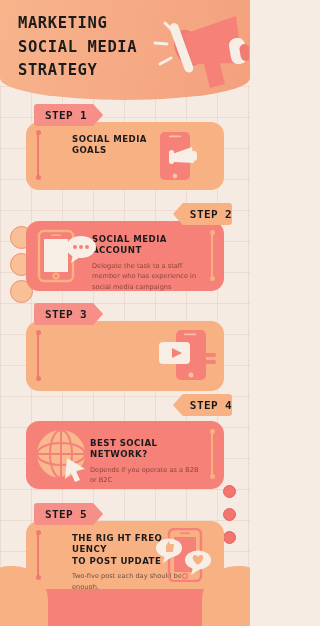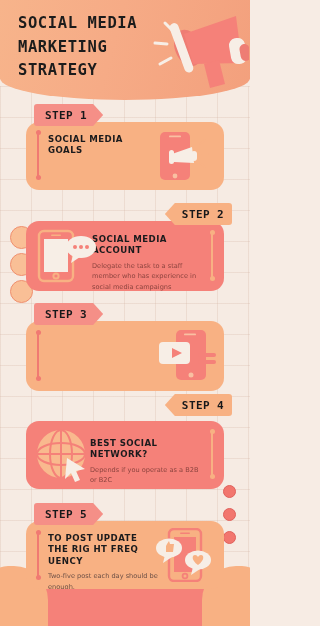--- a/index.html
+++ b/index.html
@@ -49,21 +49,21 @@
     font-weight:bold;font-size:11px;letter-spacing:.4px;color:#18181a;
     display:flex;align-items:center;z-index:6;
   }
   .badge-right{ 
     padding:0 16px 0 11px;
     background:#f58f87;
     border-radius:3px;
     clip-path:polygon(0 0, calc(100% - 10px) 0, 100% 50%, calc(100% - 10px) 100%, 0 100%);
   }
   .badge-left{ 
-    padding:0 8px 0 17px;
+    padding:0 0 0 17px;
     background:#f8b183;
     border-radius:3px;
     clip-path:polygon(10px 0, 100% 0, 100% 100%, 10px 100%, 0 50%);
   }
 
   
   .card{position:absolute;border-radius:13px;z-index:4;overflow:hidden;}
   .card-orange{background:#f8b183;}
   .card-pink{background:#f58179;}
 
@@ -75,42 +75,42 @@
   .c-title{
     font-family:"DejaVu Sans", sans-serif;
     font-weight:bold;font-size:8.6px;letter-spacing:.45px;
     color:#1b1b1d;line-height:1.32;text-transform:uppercase;
   }
   .c-body{
     font-family:"DejaVu Sans", sans-serif;
     font-size:6.6px;line-height:1.62;color:#6d5046;margin-top:4px;
   }
   .card-pink .c-body{color:#8d443f;}
-  .txt-l{text-align:left;}
+  .txt-l{text-align:left;margin-left:24px;}
   .txt-r{text-align:left;}
 
   
   .bottom-band{
     position:absolute;left:0;bottom:0;width:250px;height:42px;background:#f58179;
   }
   .blob{position:absolute;bottom:0;width:62px;height:60px;background:#f8b183;}
   .blob-l{left:-14px;border-top-right-radius:34px;border-top-left-radius:22px;}
   .blob-r{right:-14px;border-top-left-radius:34px;border-top-right-radius:22px;}
 </style>
 </head>
 <body>
 
 <div class="page">
 
   <div class="grid"></div>
 
   <div class="header">
     <div class="title">
+      <div>MARKETING</div>
       <div>SOCIAL MEDIA</div>
-      <div>MARKETING</div>
       <div>STRATEGY</div>
     </div>
     <svg class="megaphone" viewBox="0 0 108 84">
       <ellipse cx="47" cy="40" rx="13" ry="19" fill="#ee7d74" transform="rotate(-22 47 40)"></ellipse>
       <path d="M43 26 L95 8 L101 55 L52 56 Z" fill="#f58179"></path>
       <rect x="36" y="14" width="9" height="52" rx="4.5" fill="#f7eee6" transform="rotate(-20 40 40)"></rect>
       <rect x="89" y="30" width="16" height="26" rx="7" fill="#f7eee6" transform="rotate(-10 97 43)"></rect>
       <rect x="99" y="36" width="10" height="17" rx="5" fill="#ee7d74" transform="rotate(-10 104 44)"></rect>
       <path d="M63 56 L78 52 L84 76 L69 80 Z" fill="#f58179"></path>
       <g stroke="#f7eee6" stroke-width="3" stroke-linecap="round">
@@ -213,22 +213,22 @@
     </svg>
   </div>
 
   <div class="badge badge-right" style="left:34px;top:503px">STEP 5</div>
   <div class="card card-orange" style="left:26px;top:521px;width:198px;height:68px">
     <div class="accent acc-pink" style="left:11px;top:12px;height:45px"></div>
     <div class="dot acc-pink" style="left:9.5px;top:9px"></div>
     <div class="dot acc-pink" style="left:9.5px;top:54px"></div>
     <div style="position:absolute;left:22px;top:12px;width:118px" class="txt-l">
       <div class="c-title">
+        <div>THE RIG HT FREQ UENCY</div>
         <div>TO POST UPDATE</div>
-        <div>THE RIG HT FREQ UENCY</div>
       </div>
       <div class="c-body">Two-five post each day should be enough.</div>
     </div>
     <svg style="position:absolute;right:9px;top:7px" width="60" height="54" viewBox="0 0 60 54">
       <rect x="14" y="1" width="32" height="52" rx="5" fill="none" stroke="#f58179" stroke-width="2.4"></rect>
       <rect x="19" y="9" width="22" height="35" fill="#f58179"></rect>
       <rect x="25" y="4.5" width="10" height="1.6" rx=".8" fill="#f58179"></rect>
       <circle cx="30" cy="48" r="2.4" fill="none" stroke="#f58179" stroke-width="1.8"></circle>
       <ellipse cx="14" cy="20" rx="13" ry="9.5" fill="#f7eee6"></ellipse>
       <path d="M10 27 L8 35 L17 29 Z" fill="#f7eee6"></path>

